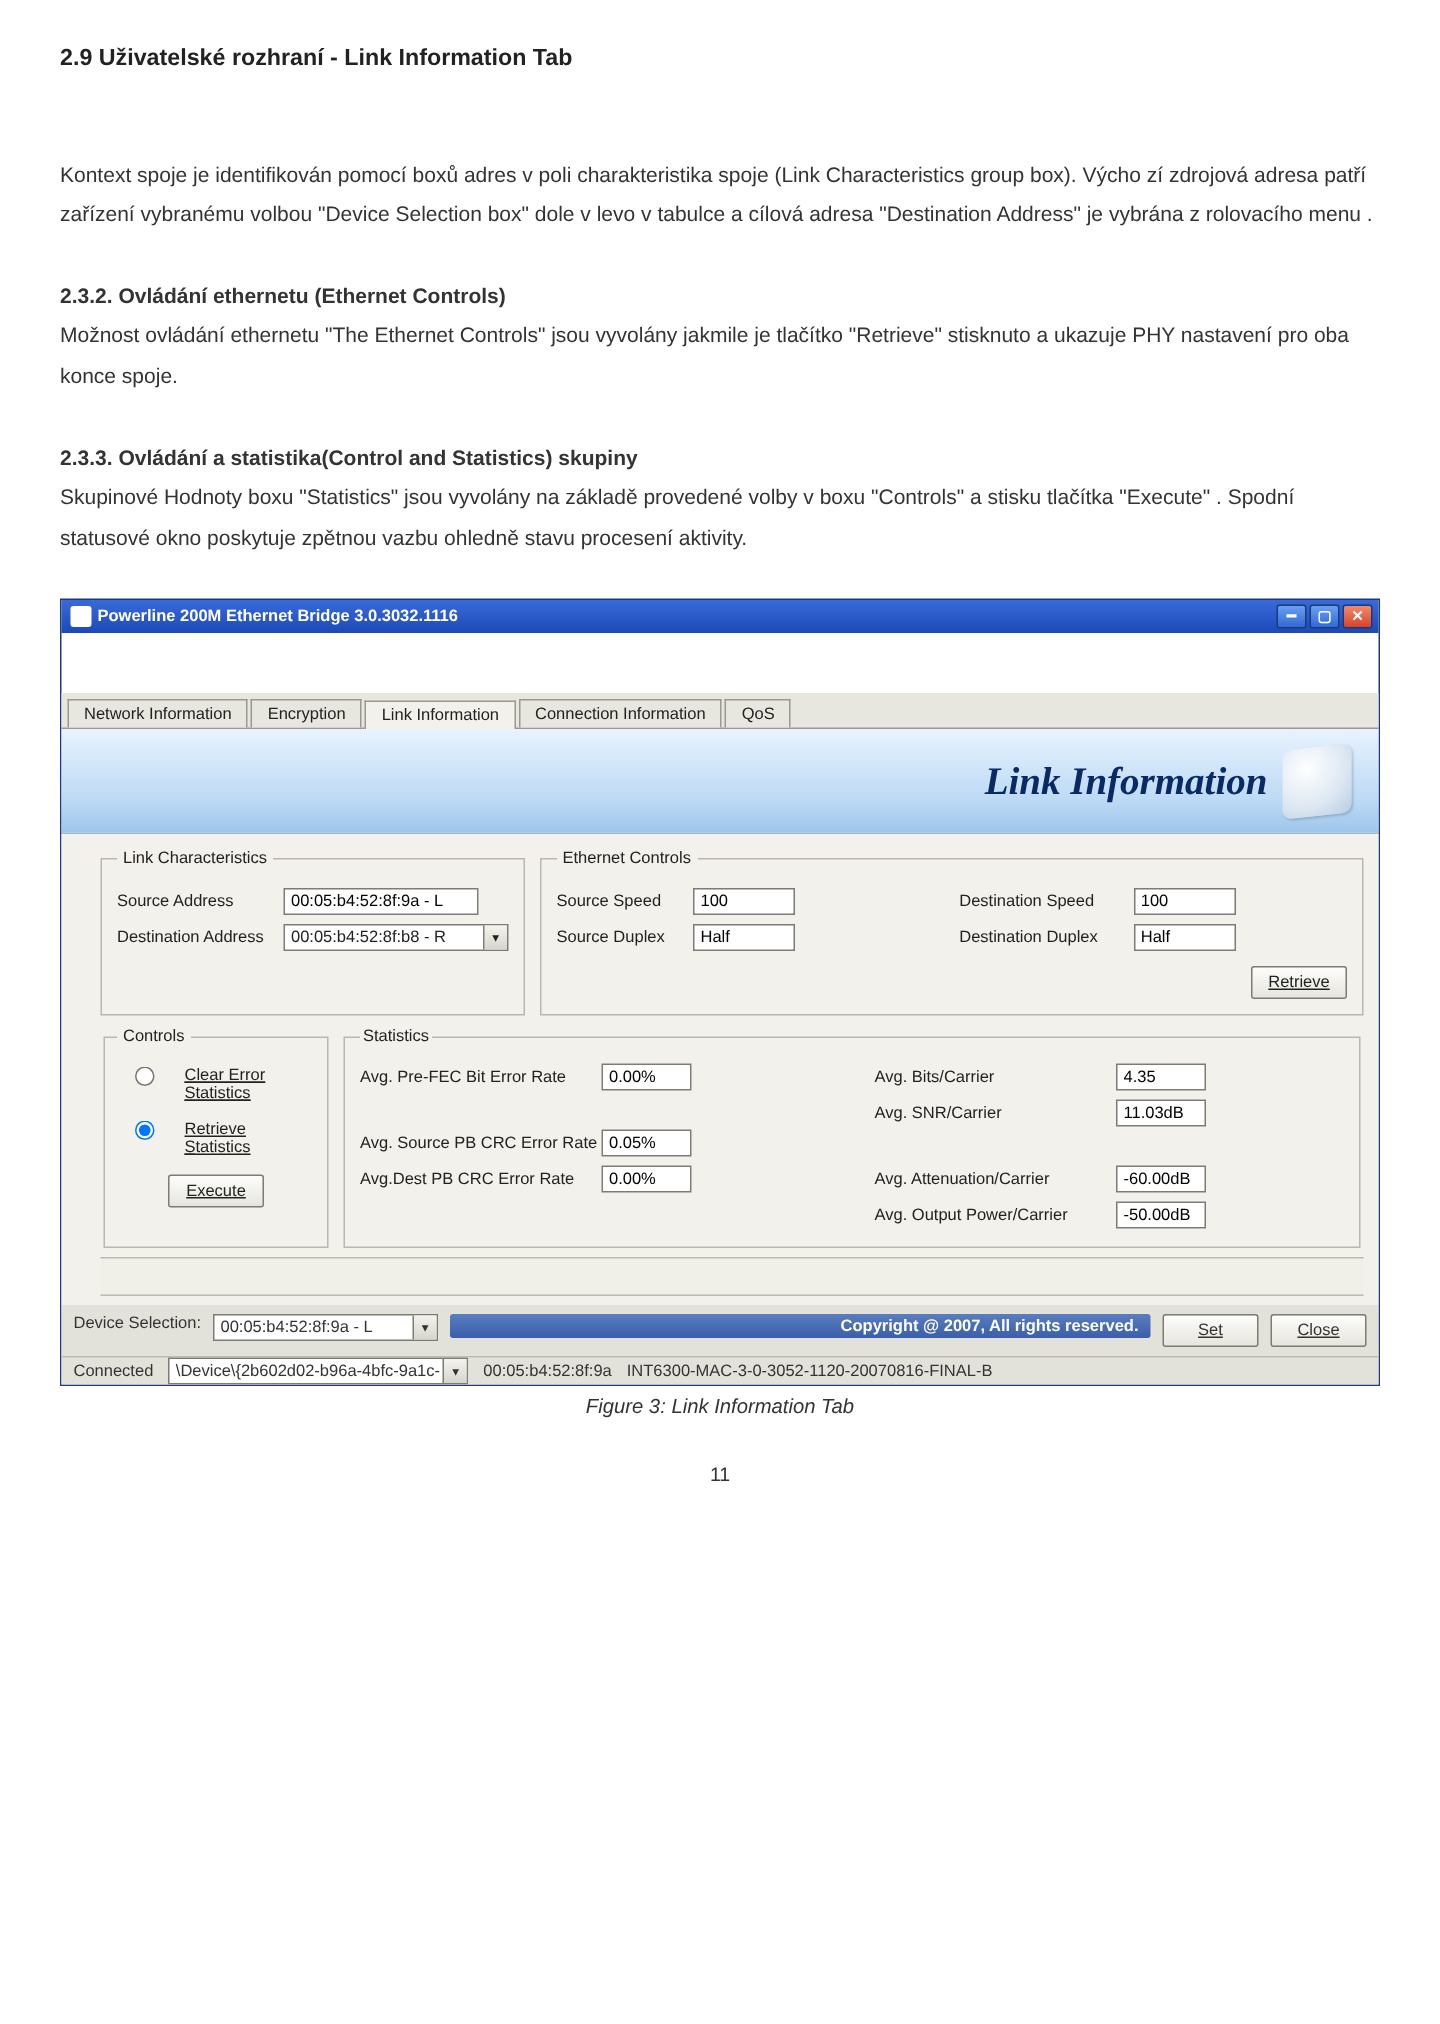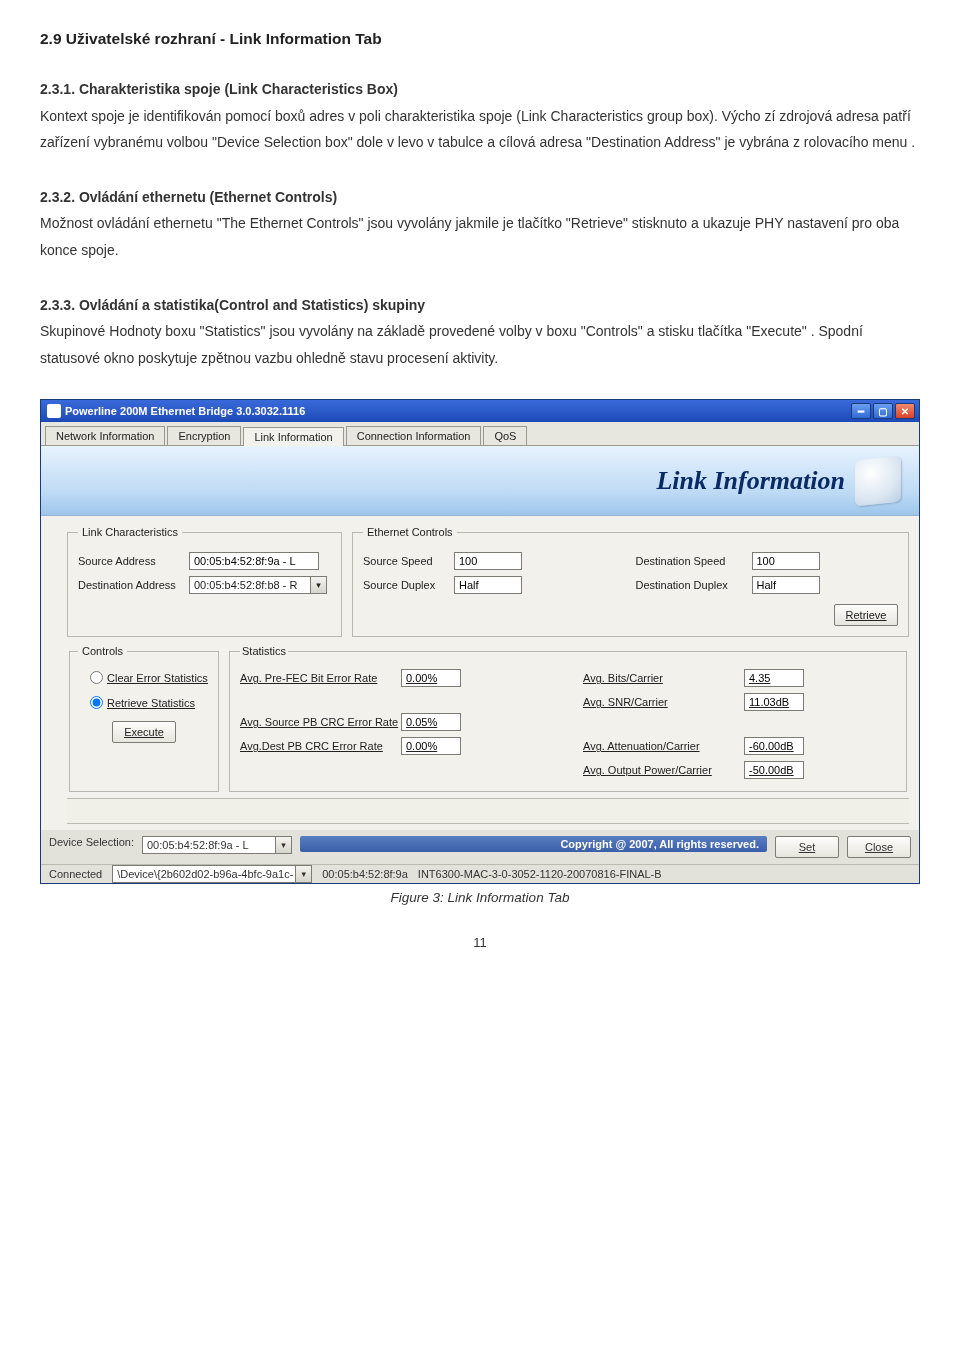--- a/index.html
+++ b/index.html
@@ -42,20 +42,21 @@
     font-size: 10px; color: #fff;
   }
   .winbtn.close { background: linear-gradient(#f08a6c,#d9432a); }
   .tabs-row {
     background: #e8e7df;
     padding: 4px 4px 0 4px;
     border-bottom: 1px solid #9a9890;
     display: flex;
     gap: 0;
     font-size: 11px;
+    margin-top: 40px;
   }
   .tab {
     padding: 3px 10px;
     border: 1px solid #9a9890;
     border-bottom: none;
     background: #e8e7df;
     margin-right: 2px;
     color: #222;
   }
   .tab.active { background: #f2f1eb; font-weight: normal; position: relative; top: 1px; }
@@ -99,34 +100,34 @@
   input.txt, .dd {
     font-family: inherit; font-size: 11px;
     border: 1px solid #7c7b74;
     background: #fff;
     height: 18px;
     padding: 0 4px;
   }
   input.txt { width: 130px; }
   input.txt.sm { width: 60px; }
   input.txt.med { width: 68px; }
-  .dd { display: inline-flex; align-items: center; justify-content: space-between; width: 138px; padding-right: 0; }
+  .dd { display: inline-flex; align-items: center; justify-content: space-between; width: 150px; padding-right: 0; }
   .dd .dd-btn { width: 16px; height: 16px; background: linear-gradient(#f4f3ee,#d6d5cd); border-left: 1px solid #7c7b74; display:flex; align-items:center; justify-content:center; font-size:9px; }
   .btn {
     font-family: inherit; font-size: 11px;
     min-width: 64px; height: 22px;
     background: linear-gradient(#fdfdfb,#e6e5dd);
     border: 1px solid #7c7b74;
     border-radius: 2px;
     display: inline-flex; align-items: center; justify-content: center;
     padding: 0 10px;
   }
   .right-align { display: flex; justify-content: flex-end; margin-top: 4px; }
   input[type=radio] { margin: 0 4px 0 0; vertical-align: middle; }
-  .radio-line { margin: 8px 0 12px 12px; display:flex; align-items:center; }
+  .radio-line { margin: 8px 0 12px 12px; display:flex; align-items:flex-start;gap:16px; }
   .radio-line label { text-decoration: underline; text-decoration-style: solid; }
   .status-row {
     height: 26px; border-top: 1px solid #bcbbb2; border-bottom: 1px solid #bcbbb2;
     background: #f0efe8; margin-top: 6px;
   }
   .footer-bar {
     background: #e3e2da;
     padding: 6px 8px;
     display: flex;
     align-items: flex-start;
@@ -149,31 +150,31 @@
     padding: 0 8px;
     display: flex;
     gap: 10px;
     font-size: 11px;
     align-items: center;
   }
   .stats-cols { display:flex; gap:6px; }
   .stats-left { flex: 0 0 150px; border:1px solid #b9b8af; padding: 6px 8px; }
   .stats-left legend { font-size:11px; padding:0 4px; }
   .stats-right { flex:1; border:1px solid #b9b8af; padding: 6px 10px; }
-  .stats-grid { display:flex; gap:30px;text-decoration:underline; }
+  .stats-grid { display:flex; gap:30px; }
   .stats-grid .c { flex:1; }
   .u { text-decoration: underline; }
 </style>
 </head>
 <body>
 
 <h2 class="section-title">2.9 Uživatelské rozhraní - Link Information Tab</h2>
 
 <p class="para">
-  <span class="subsection-title" style="font-weight:bold">2.3.1. Charakteristika spoje (Link Characteristics Box)</span><br>
+  <br>
   <span>Kontext spoje je identifikován pomocí boxů adres v poli charakteristika spoje (Link Characteristics group box). Výcho zí zdrojová adresa patří zařízení vybranému volbou "Device Selection box" dole v levo v tabulce a cílová adresa "Destination Address" je vybrána z rolovacího menu .</span>
 </p>
 
 <p class="para">
   <span class="subsection-title" style="font-weight:bold">2.3.2. Ovládání ethernetu (Ethernet Controls)</span><br>
   <span>Možnost ovládání ethernetu "The Ethernet Controls" jsou vyvolány jakmile je tlačítko "Retrieve" stisknuto a ukazuje PHY nastavení pro oba konce spoje.</span>
 </p>
 
 <p class="para last">
   <span class="subsection-title" style="font-weight:bold">2.3.3. Ovládání a statistika(Control and Statistics) skupiny</span><br>

